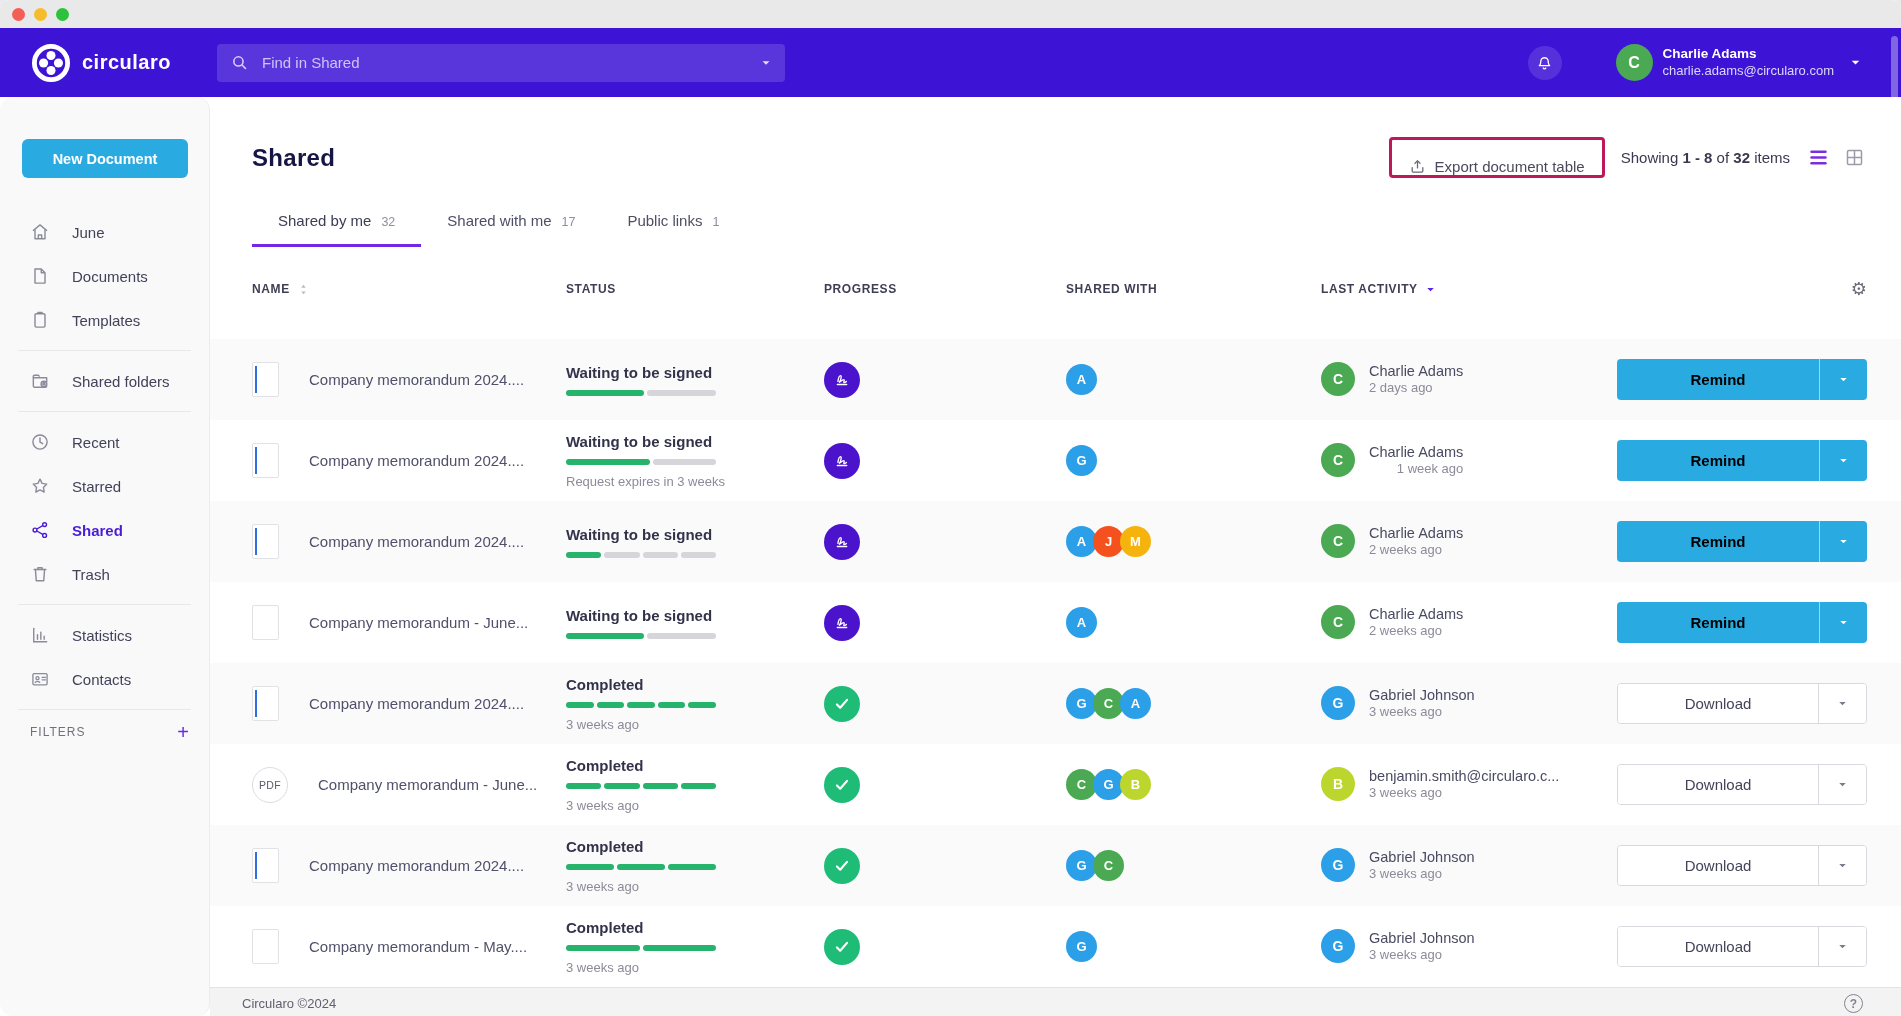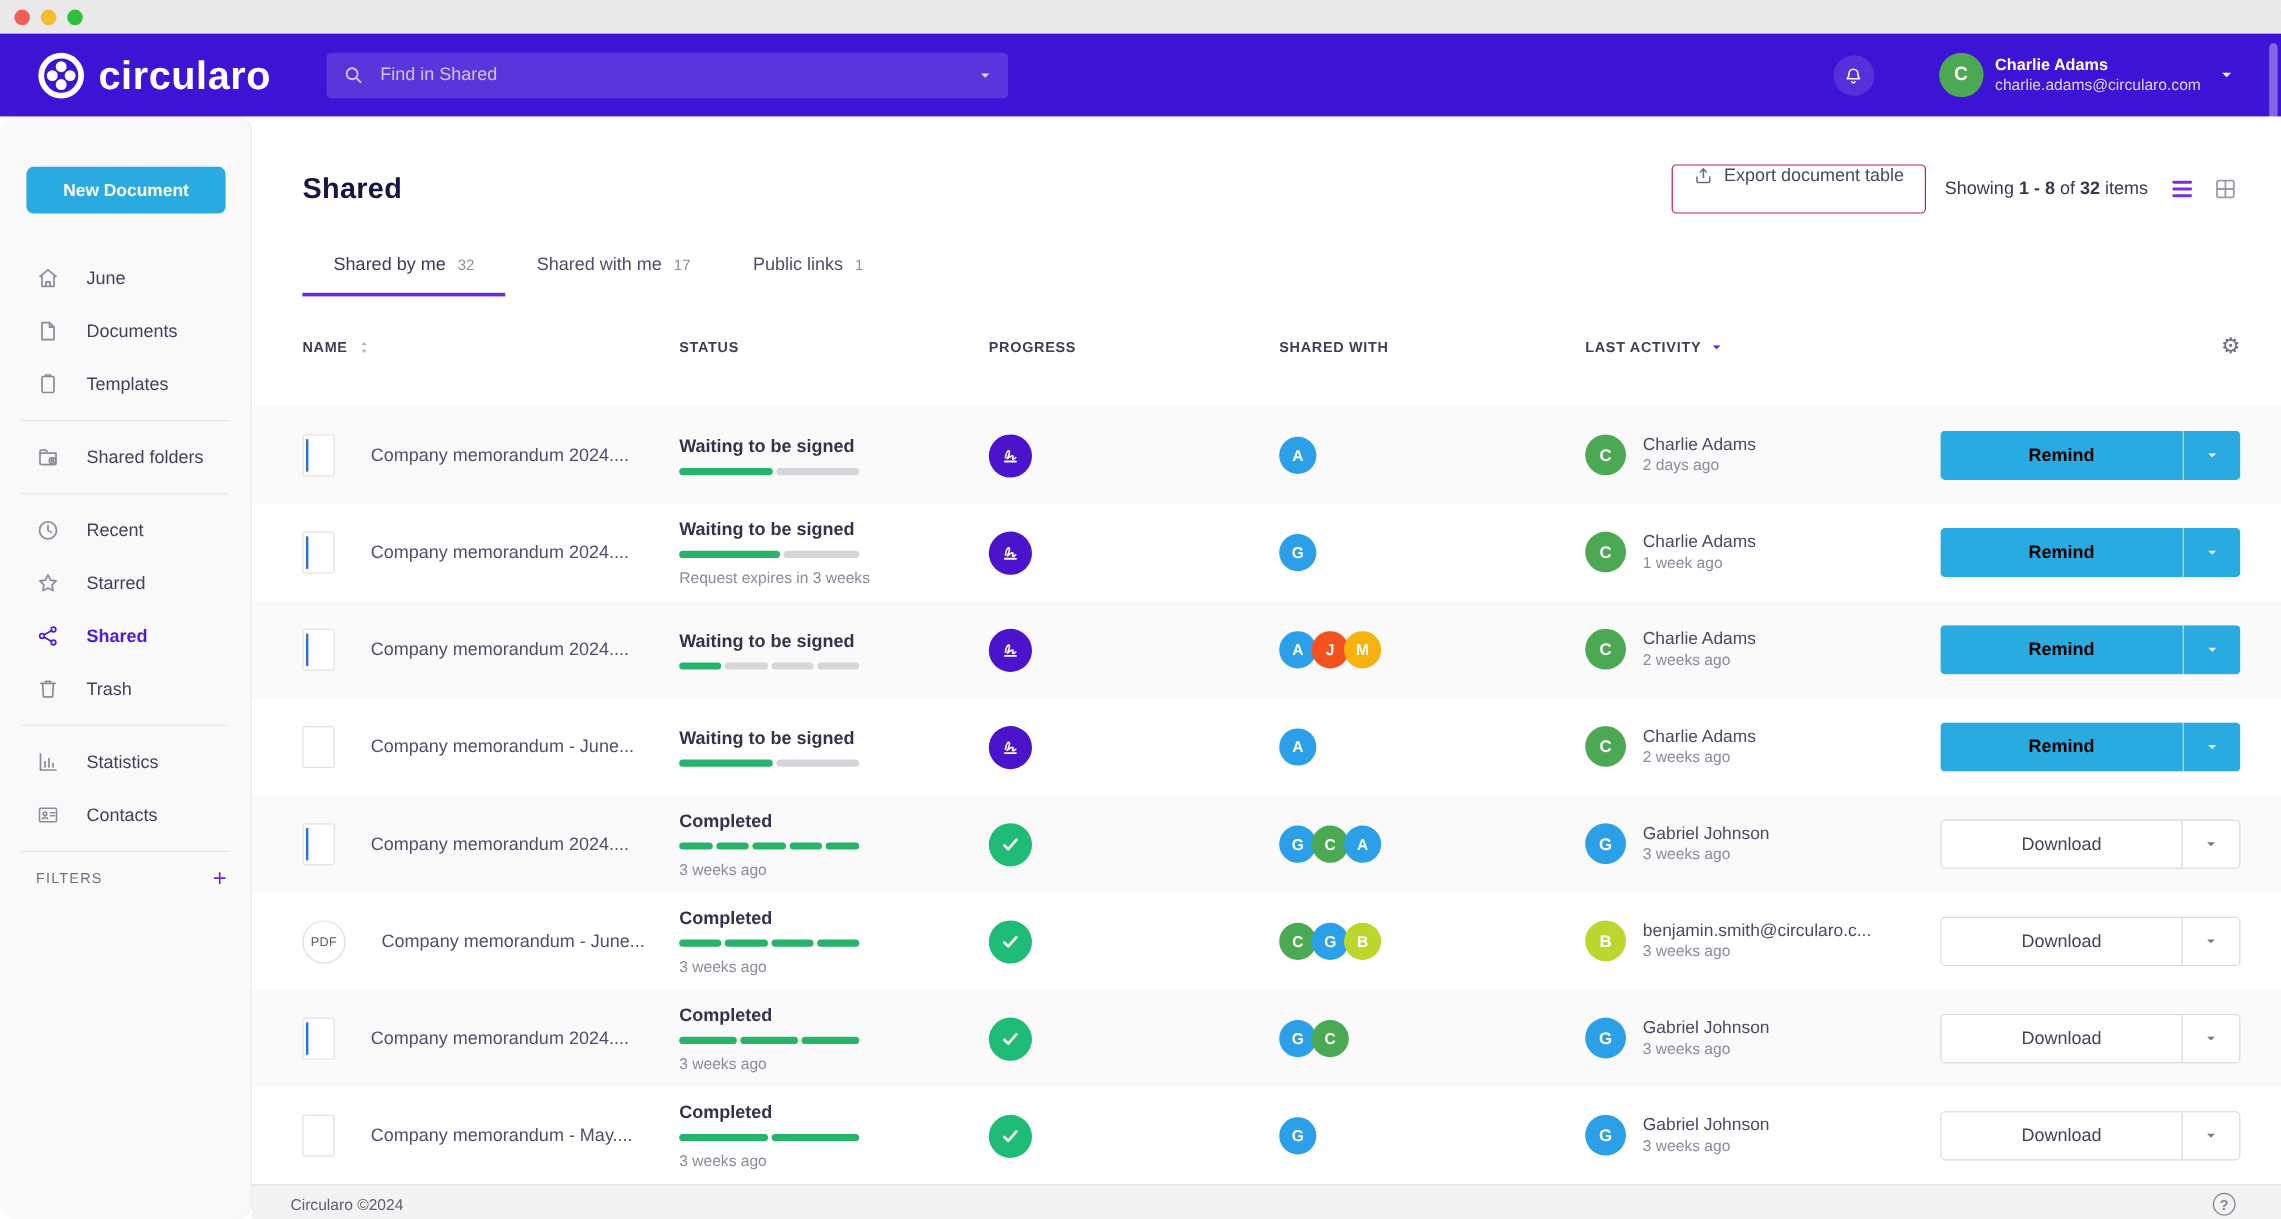--- a/index.html
+++ b/index.html
@@ -7,21 +7,21 @@
   .window { width:1901px; height:1016px; border-radius:10px 10px 0 0; overflow:hidden; display:flex; flex-direction:column; background:#fff; }
 
   
   .titlebar { height:28px; background:#e9e9e9; display:flex; align-items:center; padding-left:12px; flex:0 0 auto; }
   .tdot { width:13px; height:13px; border-radius:50%; margin-right:9px; }
 
   
   .appheader { height:69px; background:#3d13d6; display:flex; align-items:center; padding:0 38px 0 30px; flex:0 0 auto; position:relative; }
   .logo { display:flex; align-items:center; gap:10px; }
   .logo svg { width:42px; height:42px; }
-  .logo-text { color:#fff; font-size:33px; font-weight:bold; letter-spacing:.5px; }
+  .logo-text { color:#fff; font-size:20px; font-weight:bold; letter-spacing:.5px; }
   .search { margin-left:46px; width:568px; height:38px; background:rgba(255,255,255,.15); border-radius:4px; display:flex; align-items:center; padding:0 12px 0 14px; color:#cdc5f4; cursor:text; }
   .search .sicon { width:17px; height:17px; color:#d6cffa; }
   .search .ph { margin-left:14px; font-size:15px; flex:1; }
   .search .scaret { width:14px; height:14px; color:#e4defc; }
   .hright { margin-left:auto; display:flex; align-items:center; }
   .belltn { width:34px; height:34px; border-radius:50%; background:rgba(255,255,255,.13); display:flex; align-items:center; justify-content:center; cursor:pointer; }
   .belltn svg { width:19px; height:19px; color:#fff; }
   .usermenu { display:flex; align-items:center; margin-left:54px; cursor:pointer; }
   .uavatar { width:37px; height:37px; border-radius:50%; color:#fff; font-size:16px; font-weight:bold; display:flex; align-items:center; justify-content:center; }
   .uinfo { margin-left:10px; line-height:1.25; }
@@ -45,21 +45,21 @@
   .navdivider { height:1px; background:#e7e7ec; margin:8px 18px; }
   .filters { margin-top:12px; display:flex; align-items:center; padding:0 20px 0 30px;text-align:right; }
   .filters .flabel { font-size:12px; letter-spacing:1px; color:#70707e; }
   .filters .fplus { margin-left:auto; color:#6a2ae0; font-size:20px; line-height:1; cursor:pointer; }
 
   
   .main { flex:1; display:flex; flex-direction:column; background:#fff; min-width:0; }
   .pagehead { display:flex; align-items:center; padding:40px 36px 0 42px; height:81px; flex:0 0 auto; }
   .pagetitle { font-size:24px; font-weight:800; color:#161646; letter-spacing:.3px; }
   .ph-right { margin-left:auto; display:flex; align-items:center; }
-  .exportbtn { height:41px; display:flex; align-items:flex-start; gap:9px; background:#fff; border:1px solid #be185d; border-radius:4px; padding:0 17px; font-size:15px; color:#4a4a5c; font-family:inherit; cursor:pointer;margin-left:45px; }
+  .exportbtn { height:41px; display:flex; align-items:flex-end; gap:9px; background:#fff; border:3px solid #be185d; border-radius:4px; padding:0 17px; font-size:15px; color:#4a4a5c; font-family:inherit; cursor:pointer;margin-left:45px; }
   .exportbtn svg { width:17px; height:17px; color:#6a6a78; }
   .showing { margin:0 18px 0 16px; font-size:15px; color:#3a3a4e; }
   .showing b { font-weight:bold; }
   .viewtoggle { display:flex; align-items:center; gap:15px; }
   .vicon { width:21px; height:21px; cursor:pointer; }
   .vicon.listv { color:#7a2ee0; }
   .vicon.gridv { color:#9b9ba8; }
 
   .tabs { display:flex; padding-left:42px; margin-top:24px; flex:0 0 auto; }
   .tab { padding:10px 26px 15px 26px; display:flex; align-items:baseline; cursor:pointer; border-bottom:3px solid transparent; }
@@ -439,21 +439,21 @@
                 </svg>
               </span>
             </div>
             <div class="avgroup">
               <span class="avatar" style="background: rgb(43, 159, 232);">G</span>
             </div>
             <div class="actcell">
               <span class="act-avatar" style="background: rgb(74, 169, 82);">C</span>
               <span class="actinfo">
                 <span class="actname" style="display: block;">Charlie Adams</span>
-                <span class="acttime" style="display: block;">1 week ago</span>
+                <span class="acttime" style="display: block; text-align: right;">1 week ago</span>
               </span>
             </div>
             <div>
               <div class="btngroup primary">
                 <button class="btnmain">Remind</button>
                 <button class="btncaret">
                   <svg viewBox="0 0 24 24" fill="currentColor">
                     <path d="M6 9l6 6 6-6z"></path>
                   </svg>
                 </button>

